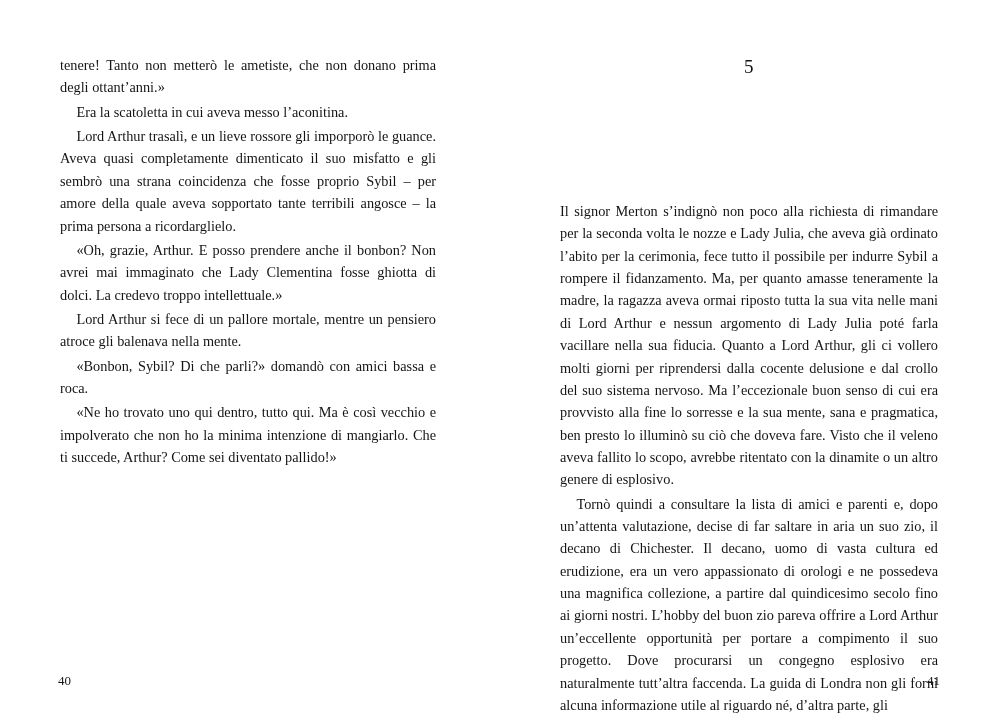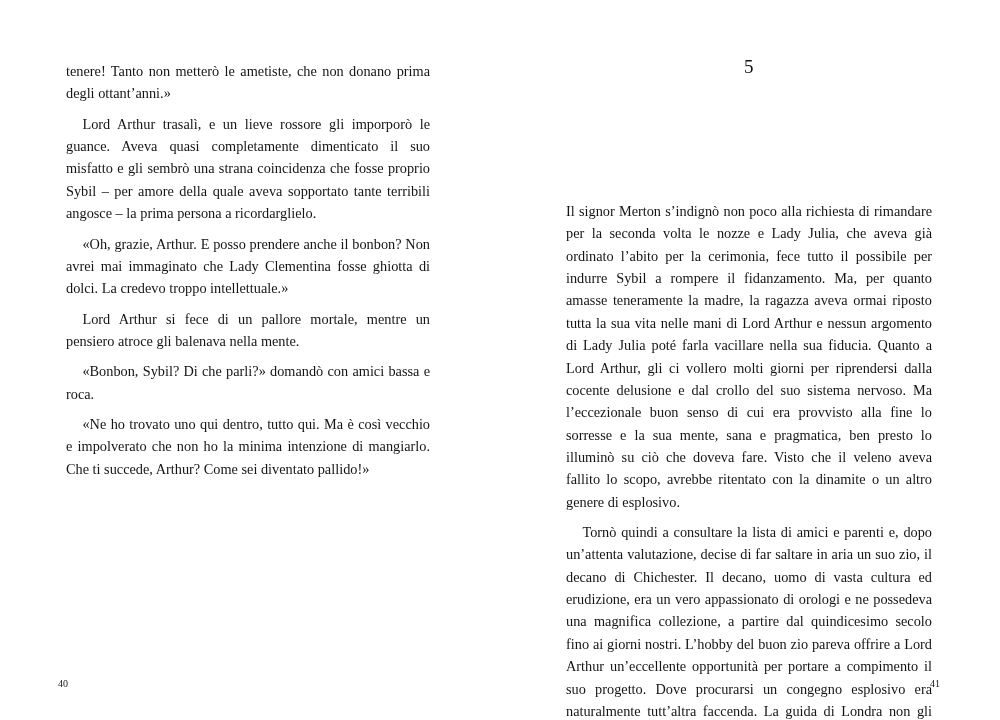--- a/index.html
+++ b/index.html
@@ -45,52 +45,53 @@
   }
   .body-text {
     font-size: 14.3px;
     line-height: 1.565;
     text-align: justify;
     text-justify: inter-word;
     hyphens: manual;
     color: #141414;
   }
   .body-text p {
-    margin: 8px;
+    margin: 2px;
     text-indent: 0;
     font-family: Liberation Serif, serif;
   }
   .body-text p.indent {
     text-indent: 1.15em;
   }
   .right-column-body {
     margin-top: 122px;
   }
   .folio {
     position: absolute;
     bottom: 31px;
-    font-size: 10px;
+    font-size: 13px;
     color: #161616;
     font-family: "Liberation Serif", "DejaVu Serif", serif;
   }
   .folio-left {
     left: 58px;
   }
   .folio-right {
     right: 60px;
   }
 </style>
 </head>
 <body>
 
 <div class="spread">
 
   <div class="page page-left">
     <div class="body-text">
       <p>tenere! Tanto non metterò le ametiste, che non donano prima degli ottant’anni.»</p>
+      <p class="indent">Era la scatoletta in cui aveva messo l’aconitina.</p>
       <p class="indent">Lord Arthur trasalì, e un lieve rossore gli imporporò le guance. Aveva quasi completamente dimenticato il suo misfatto e gli sembrò una strana coincidenza che fosse proprio Sybil – per amore della quale aveva sopportato tante terribili angosce – la prima persona a ricordarglielo.</p>
       <p class="indent">«Oh, grazie, Arthur. E posso prendere anche il bonbon? Non avrei mai immaginato che Lady Clementina fosse ghiotta di dolci. La credevo troppo intellettuale.»</p>
       <p class="indent">Lord Arthur si fece di un pallore mortale, mentre un pensiero atroce gli balenava nella mente.</p>
       <p class="indent">«Bonbon, Sybil? Di che parli?» domandò con amici bassa e roca.</p>
       <p class="indent">«Ne ho trovato uno qui dentro, tutto qui. Ma è così vecchio e impolverato che non ho la minima intenzione di mangiarlo. Che ti succede, Arthur? Come sei diventato pallido!»</p>
     </div>
     <div class="folio folio-left">40</div>
   </div>
 
   <div class="page page-right">

